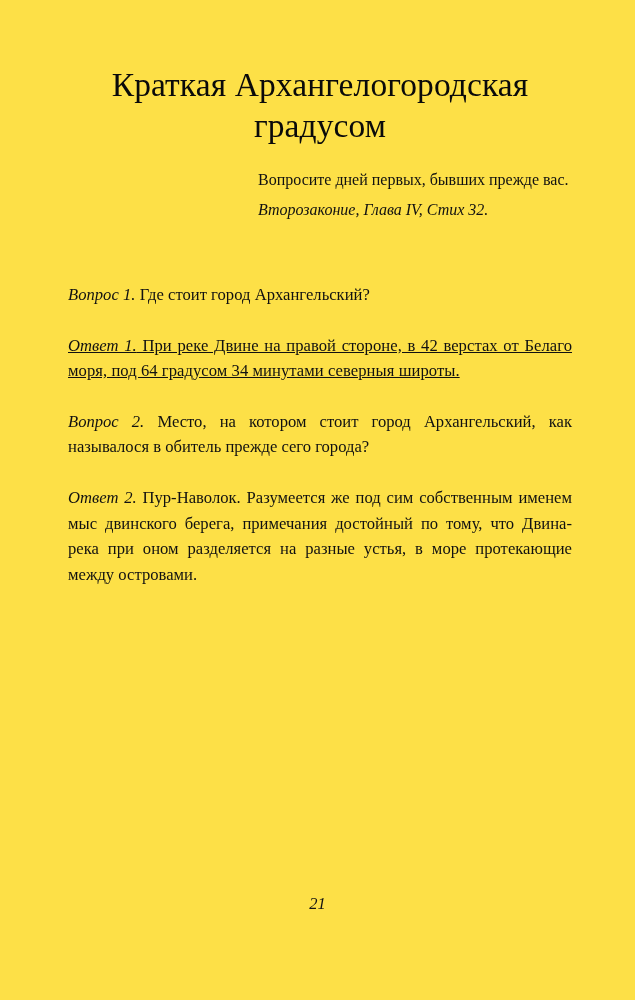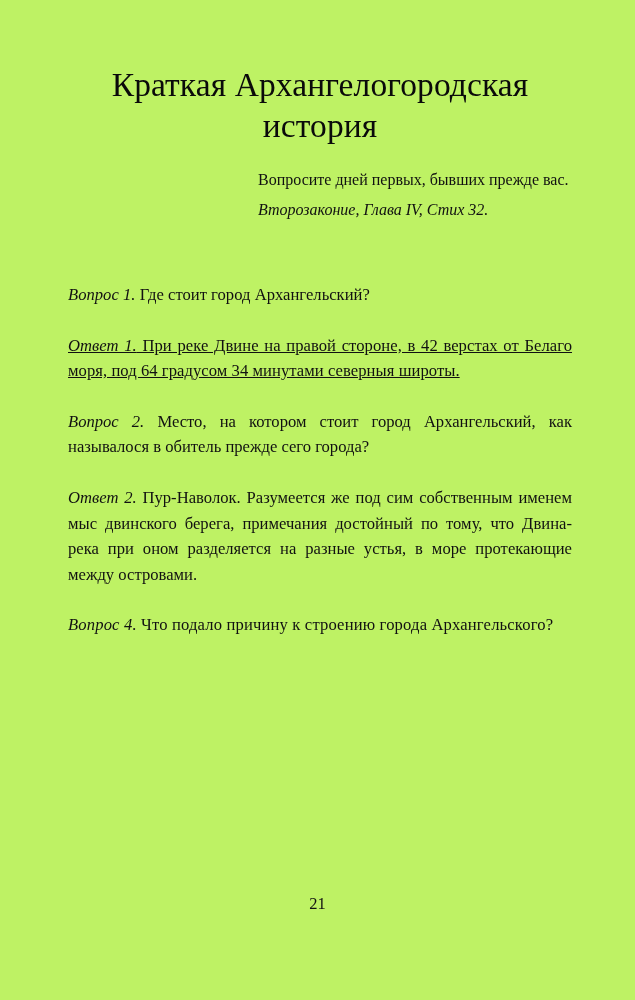--- a/index.html
+++ b/index.html
@@ -13,21 +13,21 @@
     position: relative;
     overflow: hidden;
     font-family: "Liberation Serif", "DejaVu Serif", serif;
     color: #0d0d0d;
     -webkit-font-smoothing: antialiased;
   }
 
   .page {
     position: absolute;
     inset: 0;
-    background: #bef264;
+    background: #fde047;
   }
 
   
   .title {
     position: absolute;
     left: 68px;
     right: 63px;
     top: 42px;
     text-align: center;
     font-size: 33.5px;
@@ -92,50 +92,50 @@
   .qa.a4 { letter-spacing: 0.16px; }
 
   
   .folio {
     position: absolute;
     left: 0;
     right: 0;
     top: 894px;
     text-align: center;
     font-size: 16.5px;
+    font-style: italic;
     color: #121212;
   }
 </style>
 </head>
 <body>
 
 <div class="page">
 
   <h1 class="title">
     <span class="t-line">Краткая Архангелогородская</span>
-    <span class="t-line">история</span>
+    <span class="t-line">градусом</span>
   </h1>
 
   <div class="epigraph">
     <span>Вопросите дней первых, бывших прежде вас.</span>
     <span class="epi-source">Второзаконие, Глава IV, Стих 32.</span>
   </div>
 
   <div class="body-col">
 
     <p class="qa q1"><span class="label">Вопрос 1.</span><span> Где стоит город Архангельский?</span></p>
 
     <p class="qa a1"><span class="label">Ответ 1.</span><span> При реке Двине на правой стороне, в 42 верстах от Белаго моря, под 64 градусом 34 минутами северныя широты.</span></p>
 
     <p class="qa q2"><span class="label">Вопрос 2.</span><span> Место, на котором стоит город Архангельский, как называлося в обитель прежде сего города?</span></p>
 
     <p class="qa a2"><span class="label">Ответ 2.</span><span> Пур-Наволок. Разумеется же под сим собственным именем мыс двинского берега, примечания достойный по тому, что Двина-река при оном разделяется на разные устья, в море протекающие между островами.</span></p>
 
 
 
-    <p class="qa q4"><span class="label">Вопрос 4.</span><span> Что подало причину к строению города Архангельского?</span></p>
 
 
   </div>
 
   <div class="folio">21</div>
 
 </div>
 
 </body></html>

